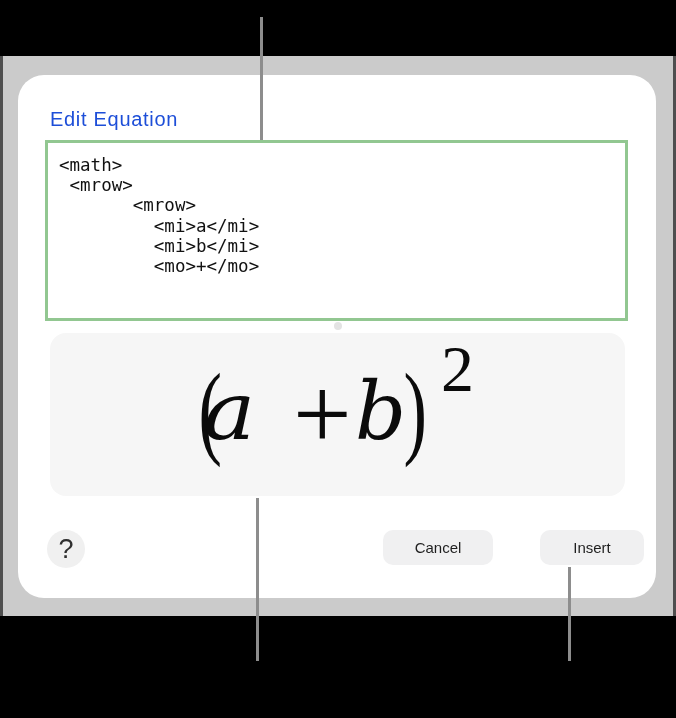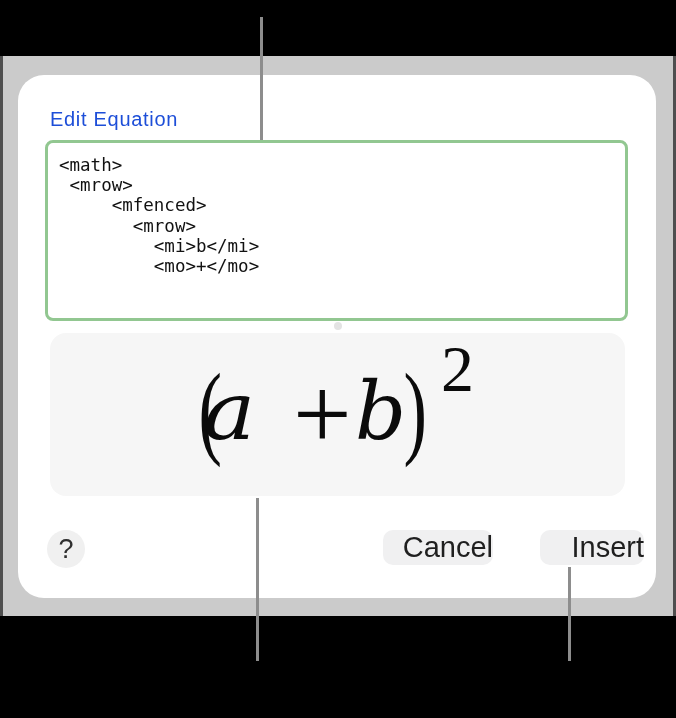--- a/index.html
+++ b/index.html
@@ -1,53 +1,53 @@
 <!DOCTYPE html>
 <html><head>
 <meta charset="utf-8">
 <style>
   * { margin:0; padding:0; box-sizing:border-box; }
   html,body { width:676px; height:718px; }
   body { position:relative; background:#000; font-family:"Liberation Sans", sans-serif; overflow:hidden; }
   .band { position:absolute; top:56px; left:0; width:676px; height:560px; background:#cbcbcb; border-left:3px solid #4f4f4f; border-right:3px solid #4f4f4f; }
   .dialog { position:absolute; left:18px; top:75px; width:638px; height:523px; background:#ffffff; border-radius:26px; }
   .title { position:absolute; left:32px; top:33px; font-size:20px; letter-spacing:0.7px; color:#1d4ed8; }
-  .codebox { position:absolute; left:27px; top:65px; width:583px; height:181px; background:#fff; border:3px solid #92c791; border-radius:8px; overflow:hidden; padding:12px 0 0 11px; }
+  .codebox { position:absolute; left:27px; top:65px; width:583px; height:181px; background:#fff; border:3px solid #92c791; border-radius:0; overflow:hidden; padding:12px 0 0 11px; }
   .codebox .line { white-space:pre; font-family:"DejaVu Sans Mono", monospace; font-size:17.5px; line-height:20.2px; color:#111; }
   .grip-dot { position:absolute; left:316px; top:247px; width:8px; height:8px; border-radius:50%; background:#e3e3e3; }
   .preview { position:absolute; left:32px; top:258px; width:575px; height:163px; background:#f6f6f6; border-radius:16px; }
   .eq span { position:absolute; line-height:1; color:#0b0b0b; }
   .g-open  { left:147px; top:39px; font-family:"Liberation Serif",serif; font-size:80px; transform:scaleY(1.29) scaleX(0.88); transform-origin:50% 47px; }
   .g-a     { left:153px; top:39px; font-family:"DejaVu Serif",serif; font-style:italic; font-size:80px; transform:scaleX(1.1); transform-origin:0 50%; }
   .g-plus  { left:243px; top:29px; font-family:"Liberation Serif",serif; font-size:104px; }
   .g-b     { left:305px; top:39px; font-family:"DejaVu Serif",serif; font-style:italic; font-size:80px; }
   .g-close { left:352px; top:39px; font-family:"Liberation Serif",serif; font-size:80px; transform:scaleY(1.29) scaleX(0.88); transform-origin:50% 47px; }
   .g-sup   { left:391px; top:3px; font-family:"Liberation Serif",serif; font-size:66px; }
   .help-btn { position:absolute; left:29px; top:455px; width:38px; height:38px; border-radius:50%; background:#f0f0f0; display:flex; align-items:center; justify-content:center; font-size:27px; font-weight:500; color:#2f2f2f; }
-  .btn { position:absolute; top:455px; height:35px; border-radius:10px; background:#f0f0f1; display:flex; align-items:center; justify-content:flex-end; font-size:29px; color:#1f1f1f; }
+  .btn { position:absolute; top:455px; height:35px; border-radius:10px; background:#f0f0f1; display:flex; align-items:center; justify-content:center; font-size:15px; color:#1f1f1f; }
   .btn.cancel { left:365px; width:110px; }
   .btn.insert { left:497px; width:104px;margin-left:25px; }
   .callout { position:absolute; width:3px; background:#8d8d8d; }
   .callout.top { left:260px; top:17px; height:123px; }
   .callout.mid { left:256px; top:498px; height:163px; }
   .callout.right { left:568px; top:567px; height:94px; }
 </style>
 </head>
 <body>
 
 <div class="band"></div>
 
 <div class="dialog">
   <div class="title">Edit Equation</div>
 
   <div class="codebox" id="codebox">
       <div class="line">&lt;math&gt;</div>
       <div class="line"> &lt;mrow&gt;</div>
-      <div class="line">     &lt;mfenced&gt;</div>
       <div class="line">       &lt;mrow&gt;</div>
+      <div class="line">         &lt;mi&gt;a&lt;/mi&gt;</div>
       <div class="line">         &lt;mi&gt;b&lt;/mi&gt;</div>
       <div class="line">         &lt;mo&gt;+&lt;/mo&gt;</div>
     </div>
 
   <div class="grip-dot"></div>
 
   <div class="preview">
     <div class="eq">
       <span class="g-open">(</span>
       <span class="g-a">a</span>

